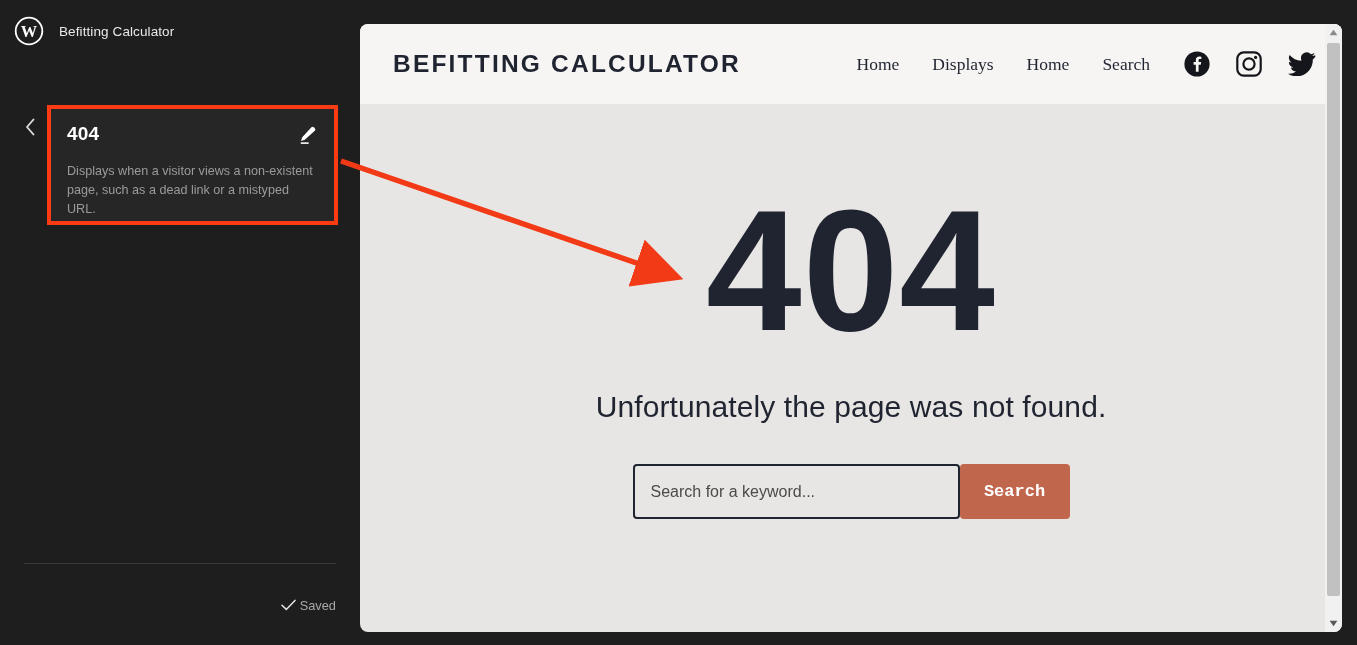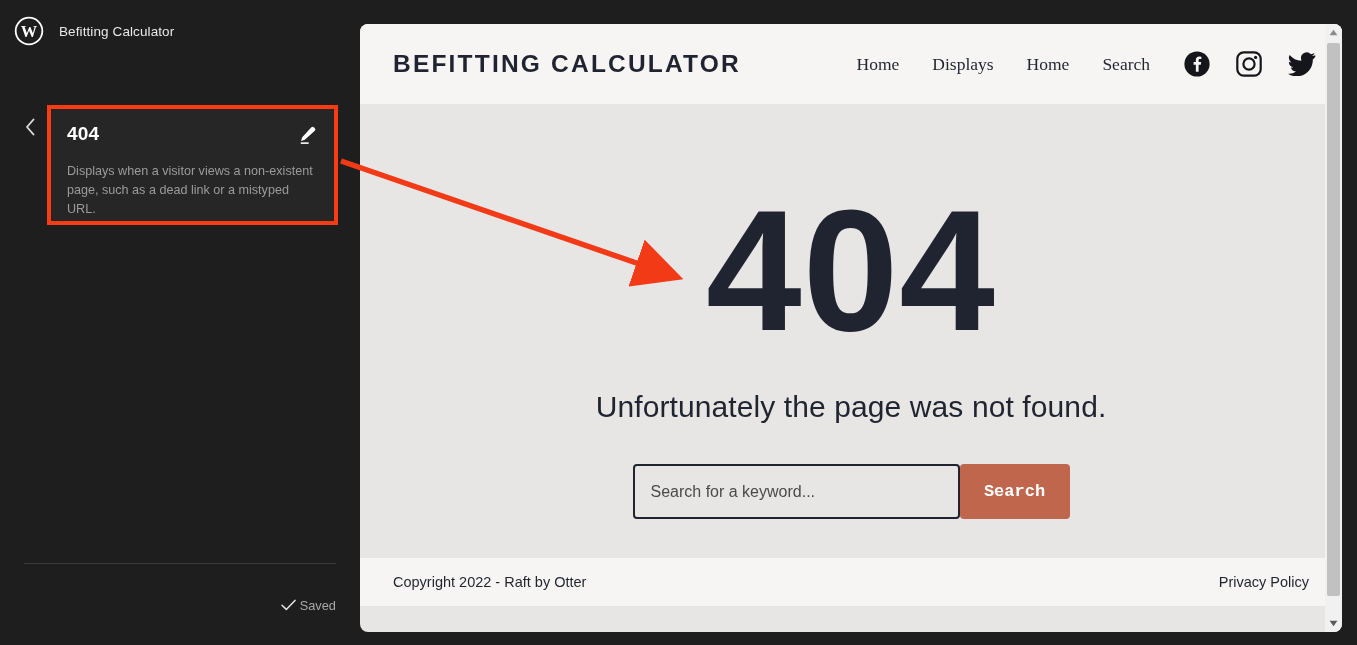--- a/index.html
+++ b/index.html
@@ -169,24 +169,20 @@
 
     <div class="site-main">
       <div class="big404">404</div>
       <div class="sub404">Unfortunately the page was not found.</div>
 
       <div class="search-row">
         <input class="search-input" type="text" placeholder="Search for a keyword..." style="">
         <button class="search-btn">Search</button>
       </div>
 
-      <div class="site-footer">
-        <span class="footer-left">Copyright 2022 - Raft by Otter</span>
-        <a class="footer-right" href="#">Privacy Policy</a>
-      </div>
     </div>
   </div>
 
   <div class="scrollbar">
     <div class="sb-arrow">
       <svg width="9" height="7" viewBox="0 0 9 7" aria-hidden="true">
         <polygon points="4.5,0.8 8.4,6.2 0.6,6.2" fill="#8a8a8a"></polygon>
       </svg>
     </div>
     <div class="sb-track"></div>

